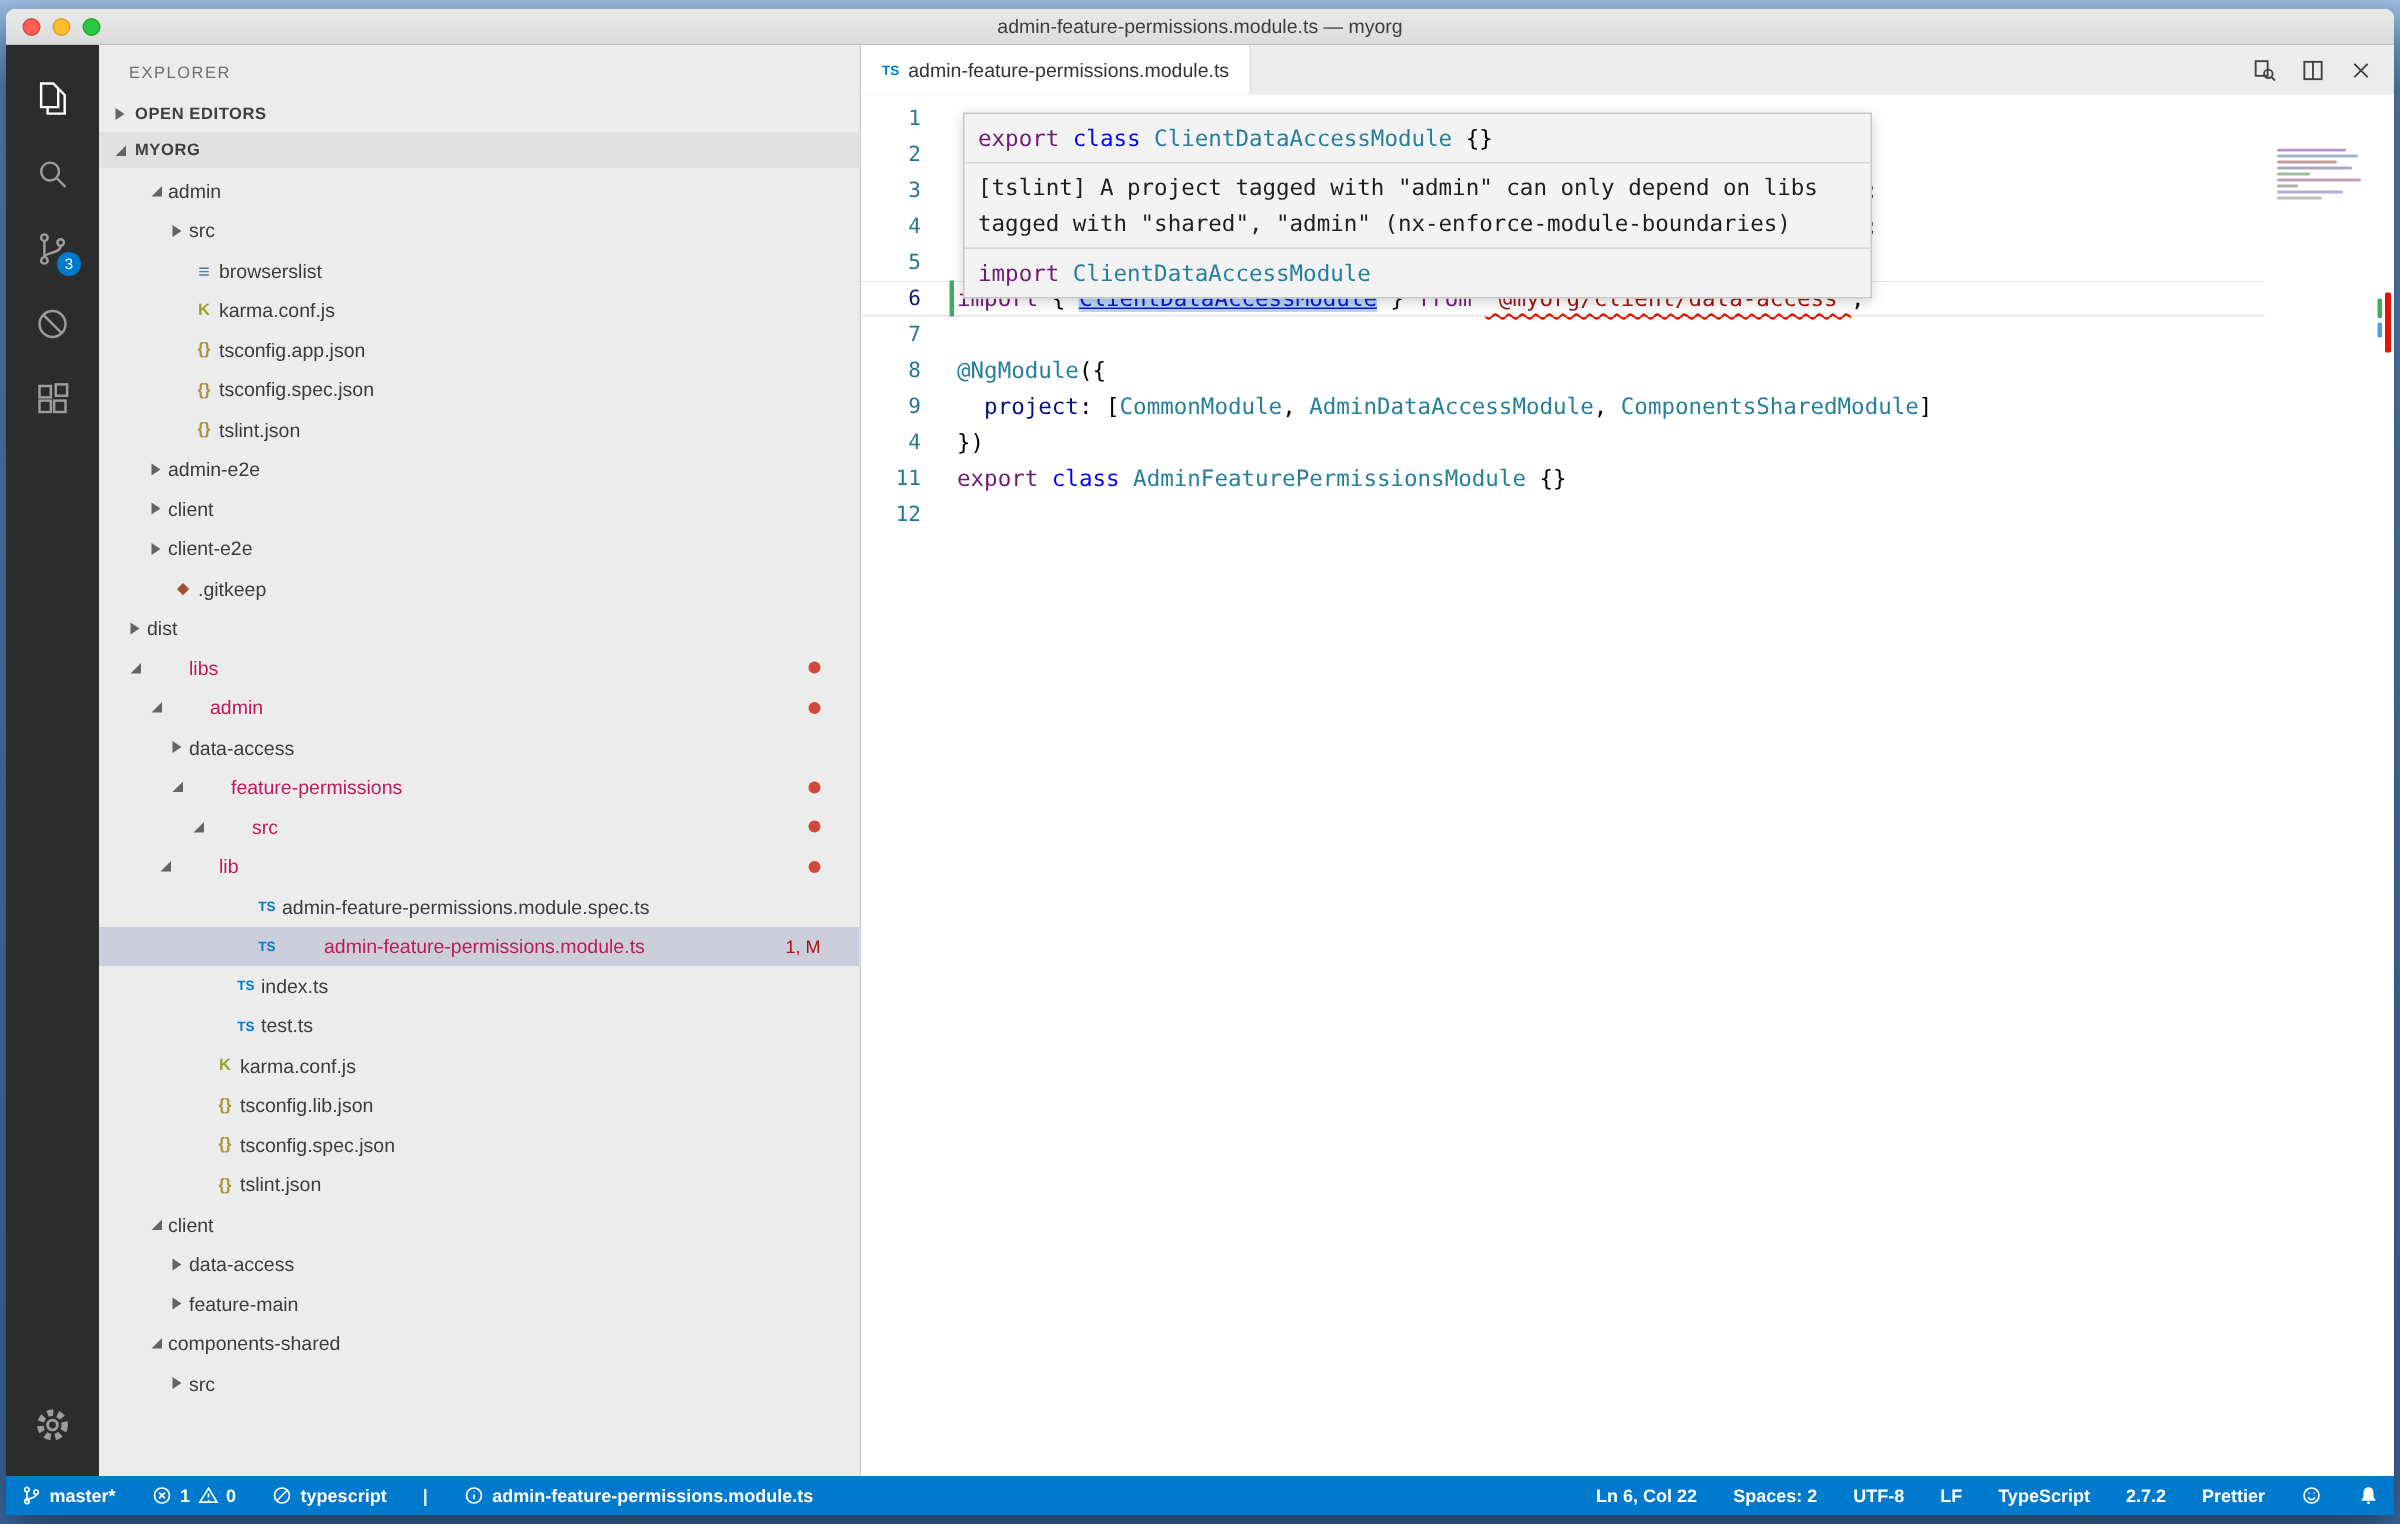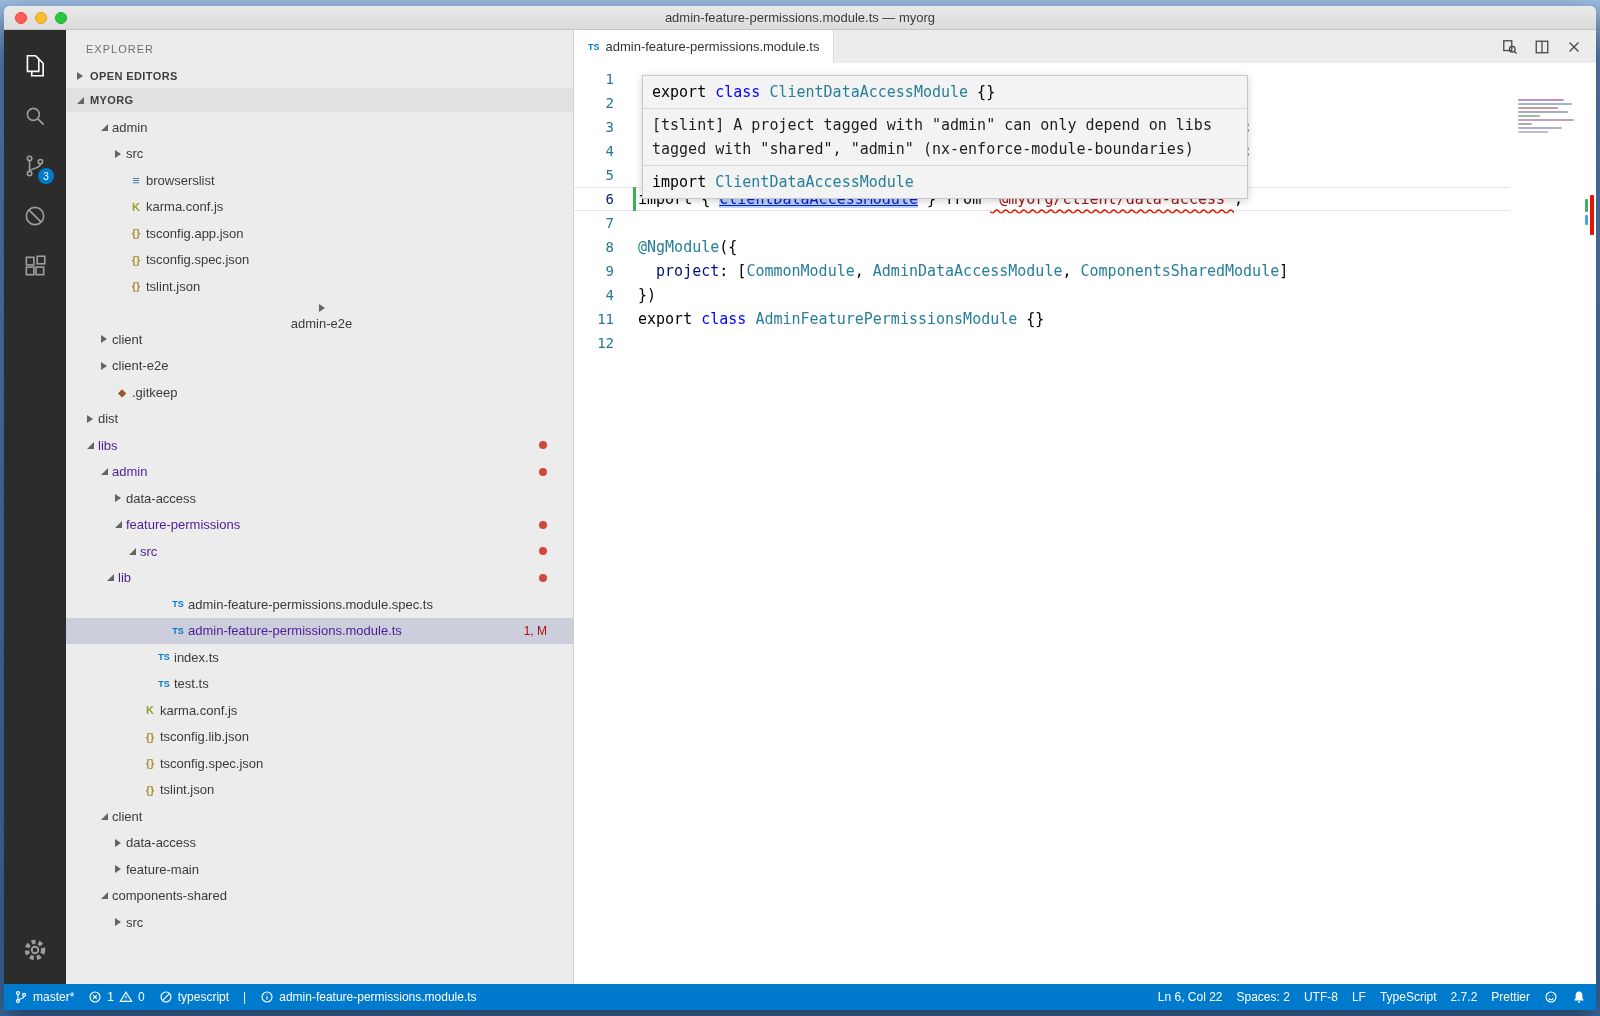--- a/index.html
+++ b/index.html
@@ -49,21 +49,21 @@
   .twisty.col::before { content:''; border-left:6px solid #646465; border-top:4px solid transparent; border-bottom:4px solid transparent; }
   .twisty.exp::before { content:''; border-bottom:7px solid #646465; border-left:7px solid transparent; }
   .sect .twisty { margin-right:2px; }
   .ficon { width:20px; flex:0 0 20px; text-align:center; font-weight:bold; }
   .fi-ts { color:#007acc; font-size:9px; }
   .fi-braces { color:#a8923a; font-size:11px; }
   .fi-karma { color:#9ba02c; font-size:11px; }
   .fi-list { color:#527ba8; font-size:13px; font-weight:normal; }
   .fi-git { color:#a0522d; font-size:10px; }
   .tlabel { white-space:nowrap; }
-  .trow.red .tlabel { color:#4c1d95; }
+  .trow.red .tlabel { color:#be185d;margin-left:28px; }
   .tgrow { flex:1; }
   .tbadge { color:#b01011; font-size:12px; }
   .tdot { width:8px; height:8px; border-radius:50%; background:#d2483a; flex:0 0 8px; }
 
   
   .editor { flex:1; position:relative; background:#fff; min-width:0; display:flex; flex-direction:column; }
   .tabbar { height:33px; background:#ececec; display:flex; align-items:center; flex:0 0 auto; position:relative; }
   .tab { height:33px; display:inline-flex; align-items:center; gap:6px; background:#ffffff;
     padding:0 14px; border-right:1px solid #dcdcdc; font-size:13px; color:#333; max-width:300px; white-space:nowrap; overflow:hidden; }
   .tab .ticon { color:#007acc; font-weight:bold; font-size:9px; }
@@ -71,21 +71,21 @@
   .ed-actions svg { width:16px; height:16px; fill:none; stroke:currentColor; stroke-width:1.4; cursor:pointer; }
 
   .codearea { flex:1; position:relative; padding-top:4px; font-family:"DejaVu Sans Mono",monospace; overflow:hidden; }
   .cl { height:24px; display:flex; position:relative; margin-right:86px; }
   .ln { width:64px; flex:0 0 64px; padding-right:24px; text-align:right; font-size:14px; line-height:24px; color:#237893; cursor:pointer; }
   .ct { font-size:15px; line-height:24px; white-space:pre; color:#000; }
   .cl.cur { box-shadow:inset 0 1px 0 #e6e6e6, inset 0 -1px 0 #e6e6e6; }
   .cl.cur .ln { color:#0b216f; }
   .cl.cur::before { content:''; position:absolute; left:59px; top:0; bottom:0; width:3px; background:#3fae5f; }
 
-  .tk-kw { color:#000000; }
+  .tk-kw { color:#701a75; }
   .tk-cls { color:#0000ff; }
   .tk-type { color:#267f99; }
   .tk-str { color:#a31515; }
   .tk-prop { color:#001080; }
   .tk-def { color:#000000; }
   .tk-link { color:#1414d6; background:#b9d8fd; text-decoration:underline; text-decoration-color:#1414d6; cursor:pointer; }
   .tk-sq { text-decoration:underline; text-decoration-style:wavy; text-decoration-color:#e51400; text-underline-offset:4px; text-decoration-skip-ink:none; }
 
   
   .hover { position:absolute; left:68px; top:12px; width:606px; background:#f3f3f3; border:1px solid #c8c8c8;
@@ -97,21 +97,21 @@
 
   
   .minimap { position:absolute; top:36px; right:16px; width:62px; height:46px; overflow:hidden; cursor:pointer; }
   .minimap .mrow { height:2px; margin-bottom:2px; border-radius:1px; }
   .ruler { position:absolute; top:0; bottom:0; right:2px; width:9px; }
   .rm { position:absolute; border-radius:1px; }
 
   
   .statusbar { height:26px; background:#007acc; color:#fff; display:flex; align-items:center;
     font-size:12px; padding:0 10px; flex:0 0 auto; }
-  .sb-left, .sb-right { display:flex; align-items:flex-end; gap:14px; white-space:nowrap; }
+  .sb-left, .sb-right { display:flex; align-items:flex-end; gap:24px; white-space:nowrap;font-weight:bold; }
   .sb-right { margin-left:auto; }
   .sb-item { display:inline-flex; align-items:center; gap:5px; cursor:pointer; }
   .sb-item svg { width:14px; height:14px; fill:none; stroke:#fff; stroke-width:1.3; }
   .sb-item svg.fillw { fill:#fff; stroke:none; }
   .sb-sep { opacity:.9; }
 </style>
 </head>
 <body>
 
 <div class="window">
@@ -216,21 +216,21 @@
             <span class="ficon fi-braces">{}</span>
             <span class="tlabel">tsconfig.spec.json</span>
             <span class="tgrow"></span>
           </div>
           <div class="trow" style="padding-left: 44px;">
             <span class="twisty none"></span>
             <span class="ficon fi-braces">{}</span>
             <span class="tlabel">tslint.json</span>
             <span class="tgrow"></span>
           </div>
-          <div class="trow" style="padding-left: 30px; flex-direction: column;">
+          <div class="trow" style="padding-left: 30px;">
             <span class="twisty col"></span>
             <span class="tlabel">admin-e2e</span>
             <span class="tgrow"></span>
           </div>
           <div class="trow" style="padding-left: 30px;">
             <span class="twisty col"></span>
             <span class="tlabel">client</span>
             <span class="tgrow"></span>
           </div>
           <div class="trow" style="padding-left: 30px;">

